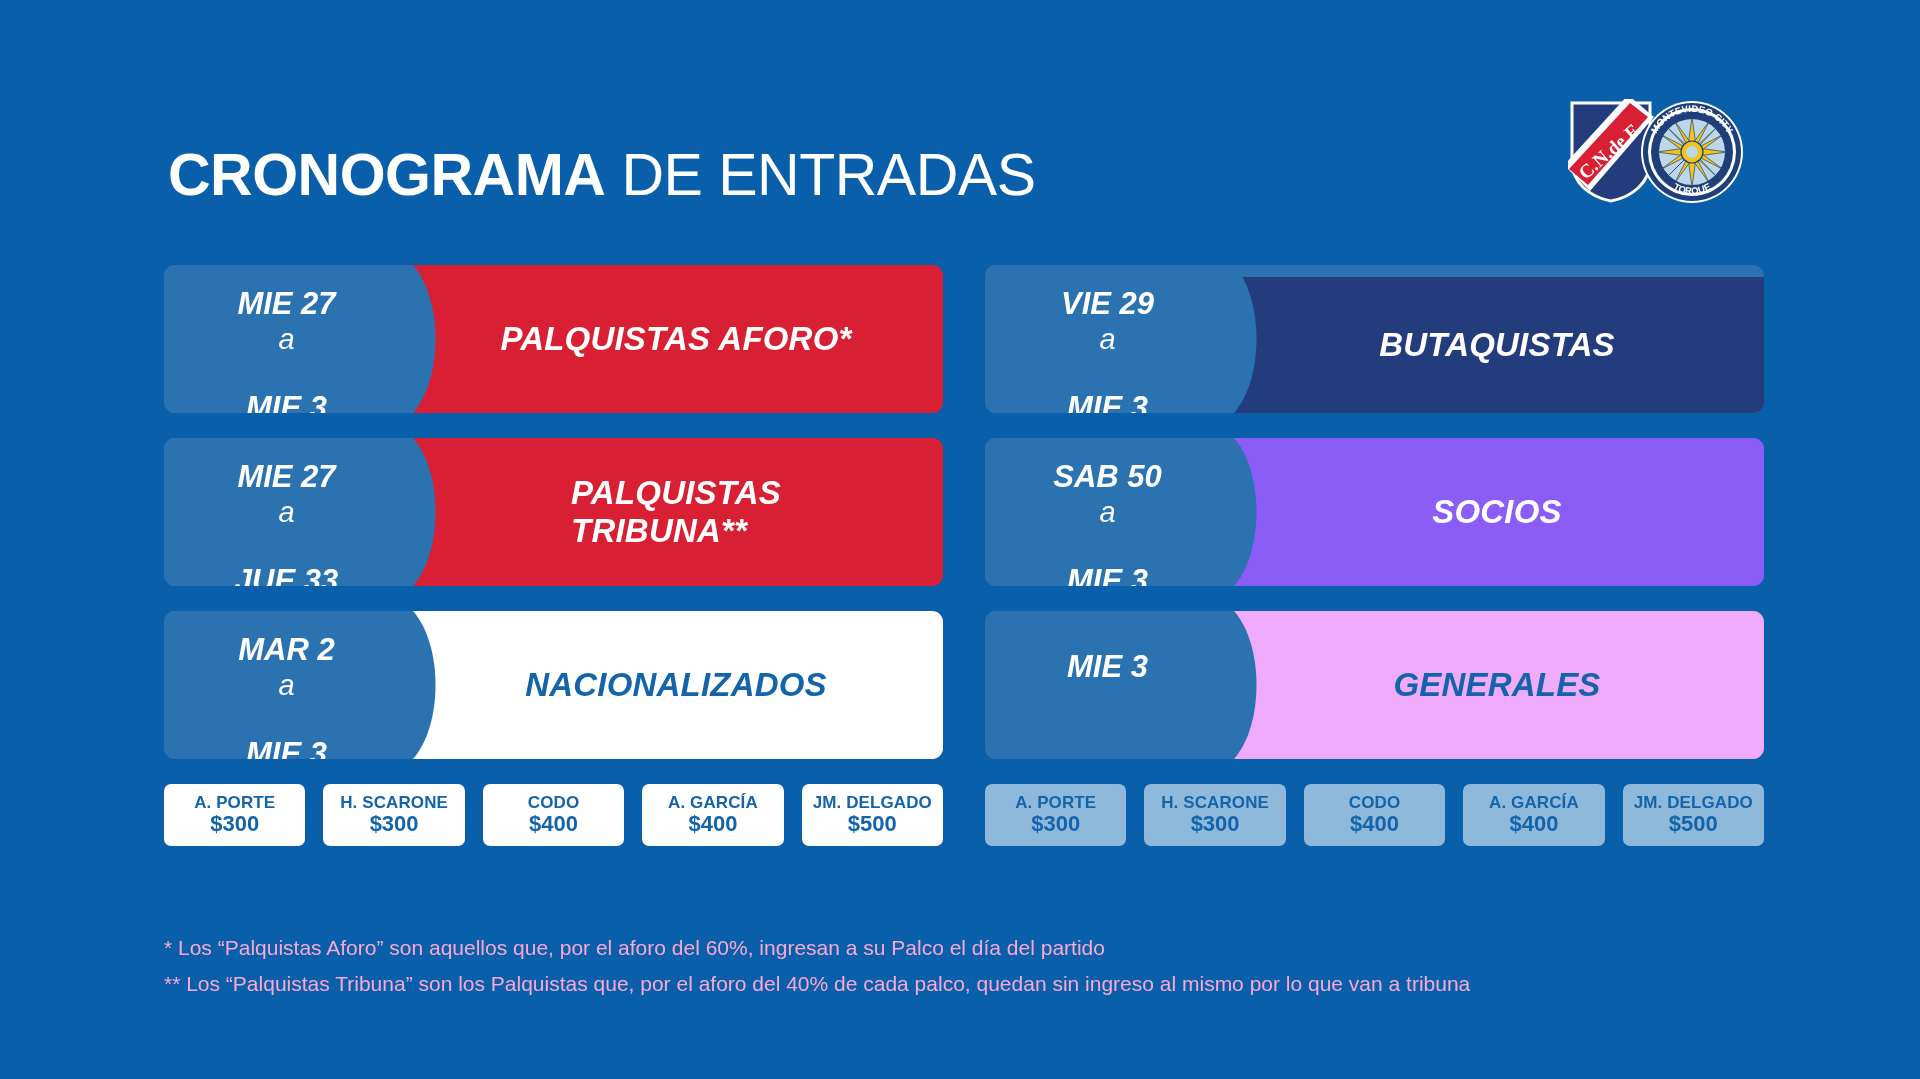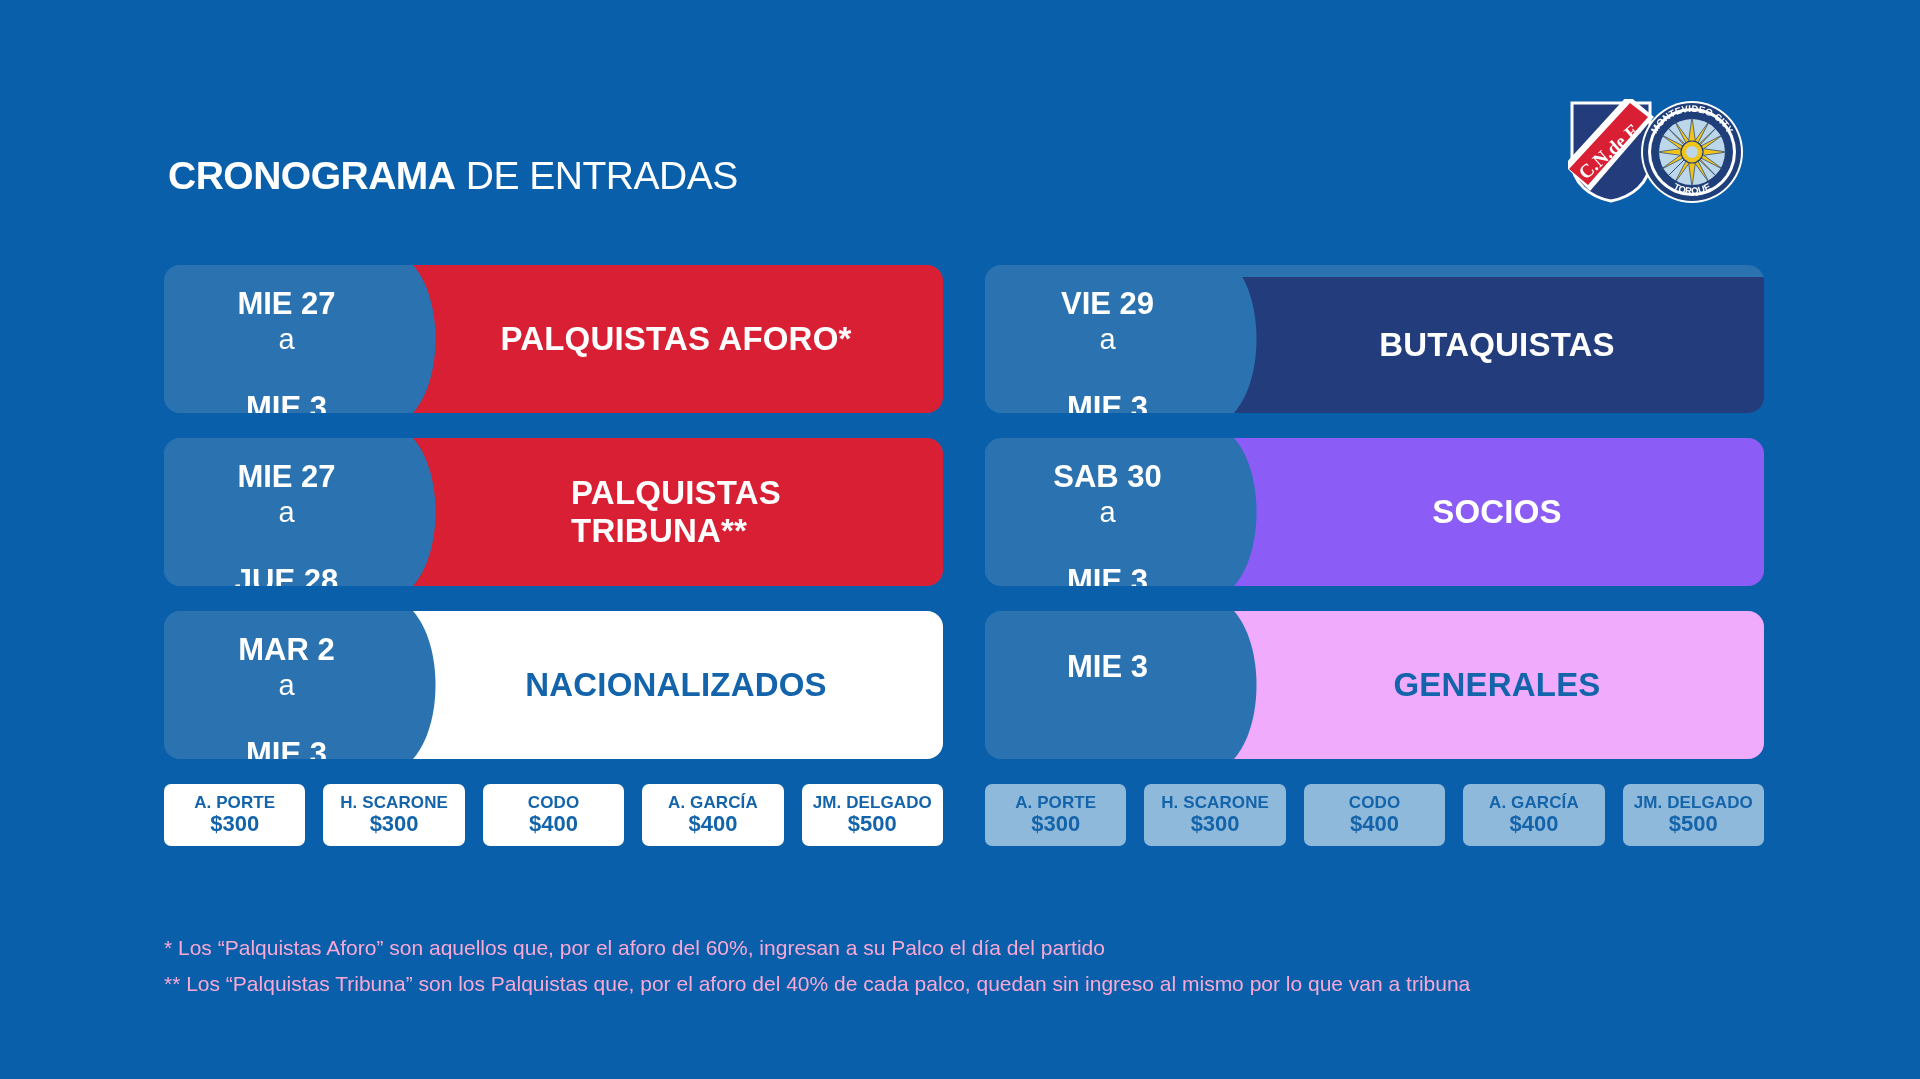--- a/index.html
+++ b/index.html
@@ -19,21 +19,21 @@
   .header {
     position: absolute;
     left: 168px; top: 135px;
     width: 1620px;
     height: 80px;
     display: flex;
     align-items: center;
     justify-content: space-between;
   }
   .title {
-    font-size: 39px;
+    font-size: 59px;
     letter-spacing: -0.5px;
     color: #ffffff;
     white-space: nowrap;
     line-height: 1;
   }
   .title .bold { font-weight: 700; }
   .title .light { font-weight: 400; }
 
   .logos {
     position: absolute;
@@ -59,24 +59,25 @@
   }
   .row {
     display: flex;
     gap: 42px;
     margin-bottom: 25px;
   }
   .card {
     position: relative;
     flex: 1;
     height: 148px;
-    border-radius: 16px;
+    border-radius: 11px;
     overflow: hidden;
     display: flex;
     background: #2a72b0;
+    font-style: italic;
   }
   .card .datebox {
     position: relative;
     width: 245px;
     flex: 0 0 245px;
     background: #2a72b0;
     display: flex;
     align-items: center;
     justify-content: center;
     z-index: 3;
@@ -258,36 +259,36 @@
         </div>
       </div>
     </div>
 
     <div class="row">
       <div class="card v-red">
         <div class="datebox">
           <div class="dtxt">
             <span>MIE 27</span>
             <span class="a">a</span><br>
-            <span>JUE 28</span>
+            <span>JUE 33</span>
           </div>
         </div>
         <svg class="bulge" viewBox="0 0 96 148" preserveAspectRatio="none">
           <path d="M0 0 H52 C82 34 82 114 52 148 H0 Z" fill="#2a72b0"></path>
         </svg>
         <div class="labelbox">
           <div class="labeltxt">PALQUISTAS
 TRIBUNA**</div>
         </div>
       </div>
 
       <div class="card v-mid">
         <div class="datebox">
           <div class="dtxt">
-            <span>SAB 30</span>
+            <span>SAB 50</span>
             <span class="a">a</span><br>
             <span>MIE 3</span>
           </div>
         </div>
         <svg class="bulge" viewBox="0 0 96 148" preserveAspectRatio="none">
           <path d="M0 0 H52 C82 34 82 114 52 148 H0 Z" fill="#2a72b0"></path>
         </svg>
         <div class="labelbox">
           <div class="labeltxt">SOCIOS</div>
         </div>

